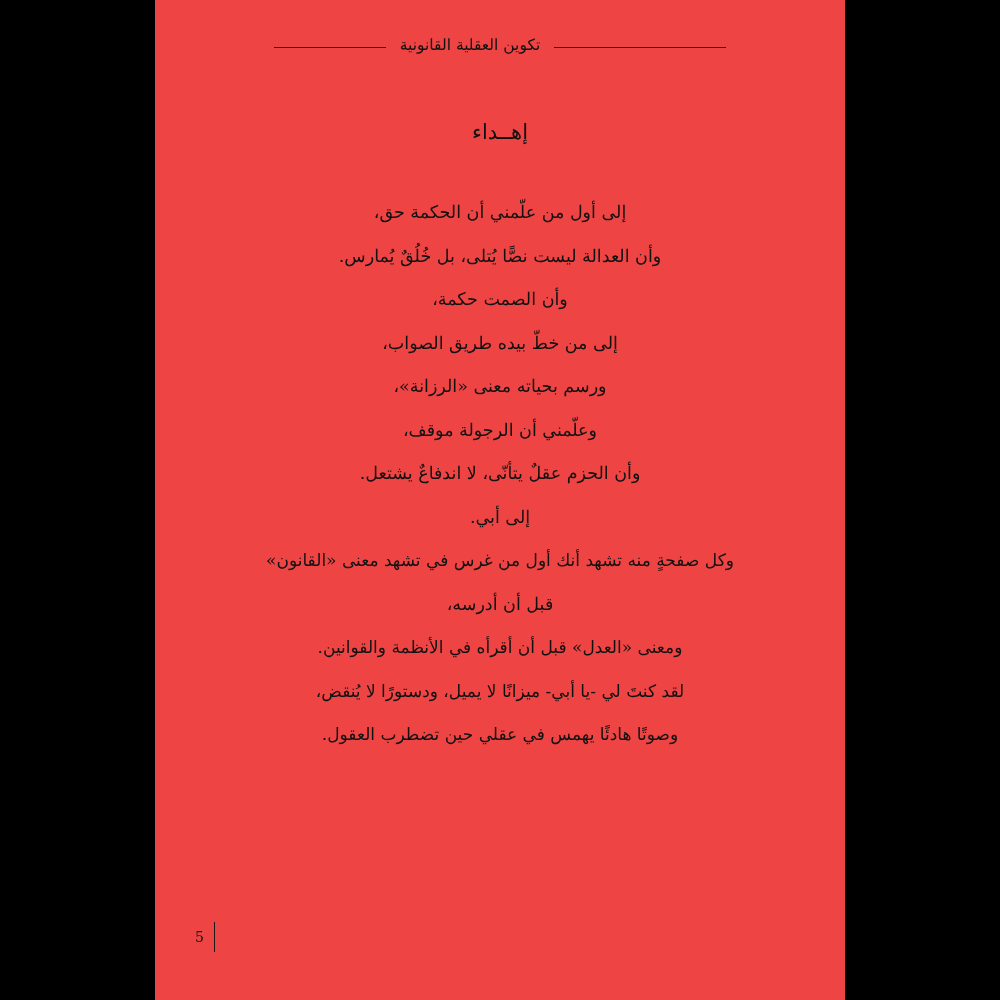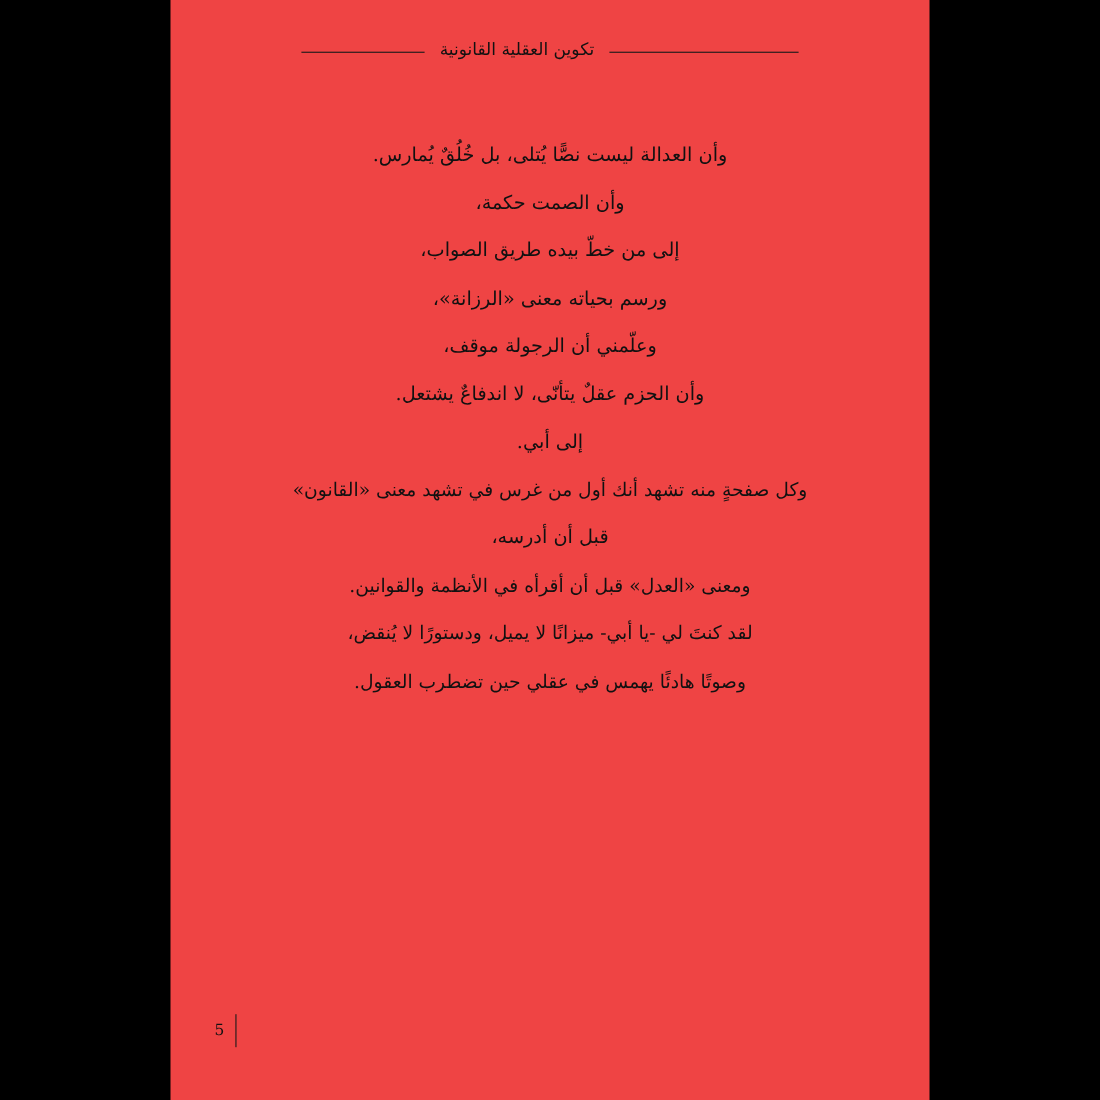--- a/index.html
+++ b/index.html
@@ -110,22 +110,24 @@
 <div class="page-canvas">
 
   <div class="running-header">
     <div class="header-rule right"></div>
     <div class="header-title">تكوين العقلية القانونية</div>
     <div class="header-rule left"></div>
   </div>
 
   <div class="content">
 
+    <div class="dedication-title">إهــداء</div>
 
     <div class="stanza">
+      <div class="line">إلى أول من علّمني أن الحكمة حق،</div>
       <div class="line">وأن العدالة ليست نصًّا يُتلى، بل خُلُقٌ يُمارس.</div>
       <div class="line">وأن الصمت حكمة،</div>
     </div>
 
     <div class="stanza">
       <div class="line">إلى من خطّ بيده طريق الصواب،</div>
       <div class="line">ورسم بحياته معنى «الرزانة»،</div>
       <div class="line">وعلّمني أن الرجولة موقف،</div>
       <div class="line">وأن الحزم عقلٌ يتأنّى، لا اندفاعٌ يشتعل.</div>
     </div>

